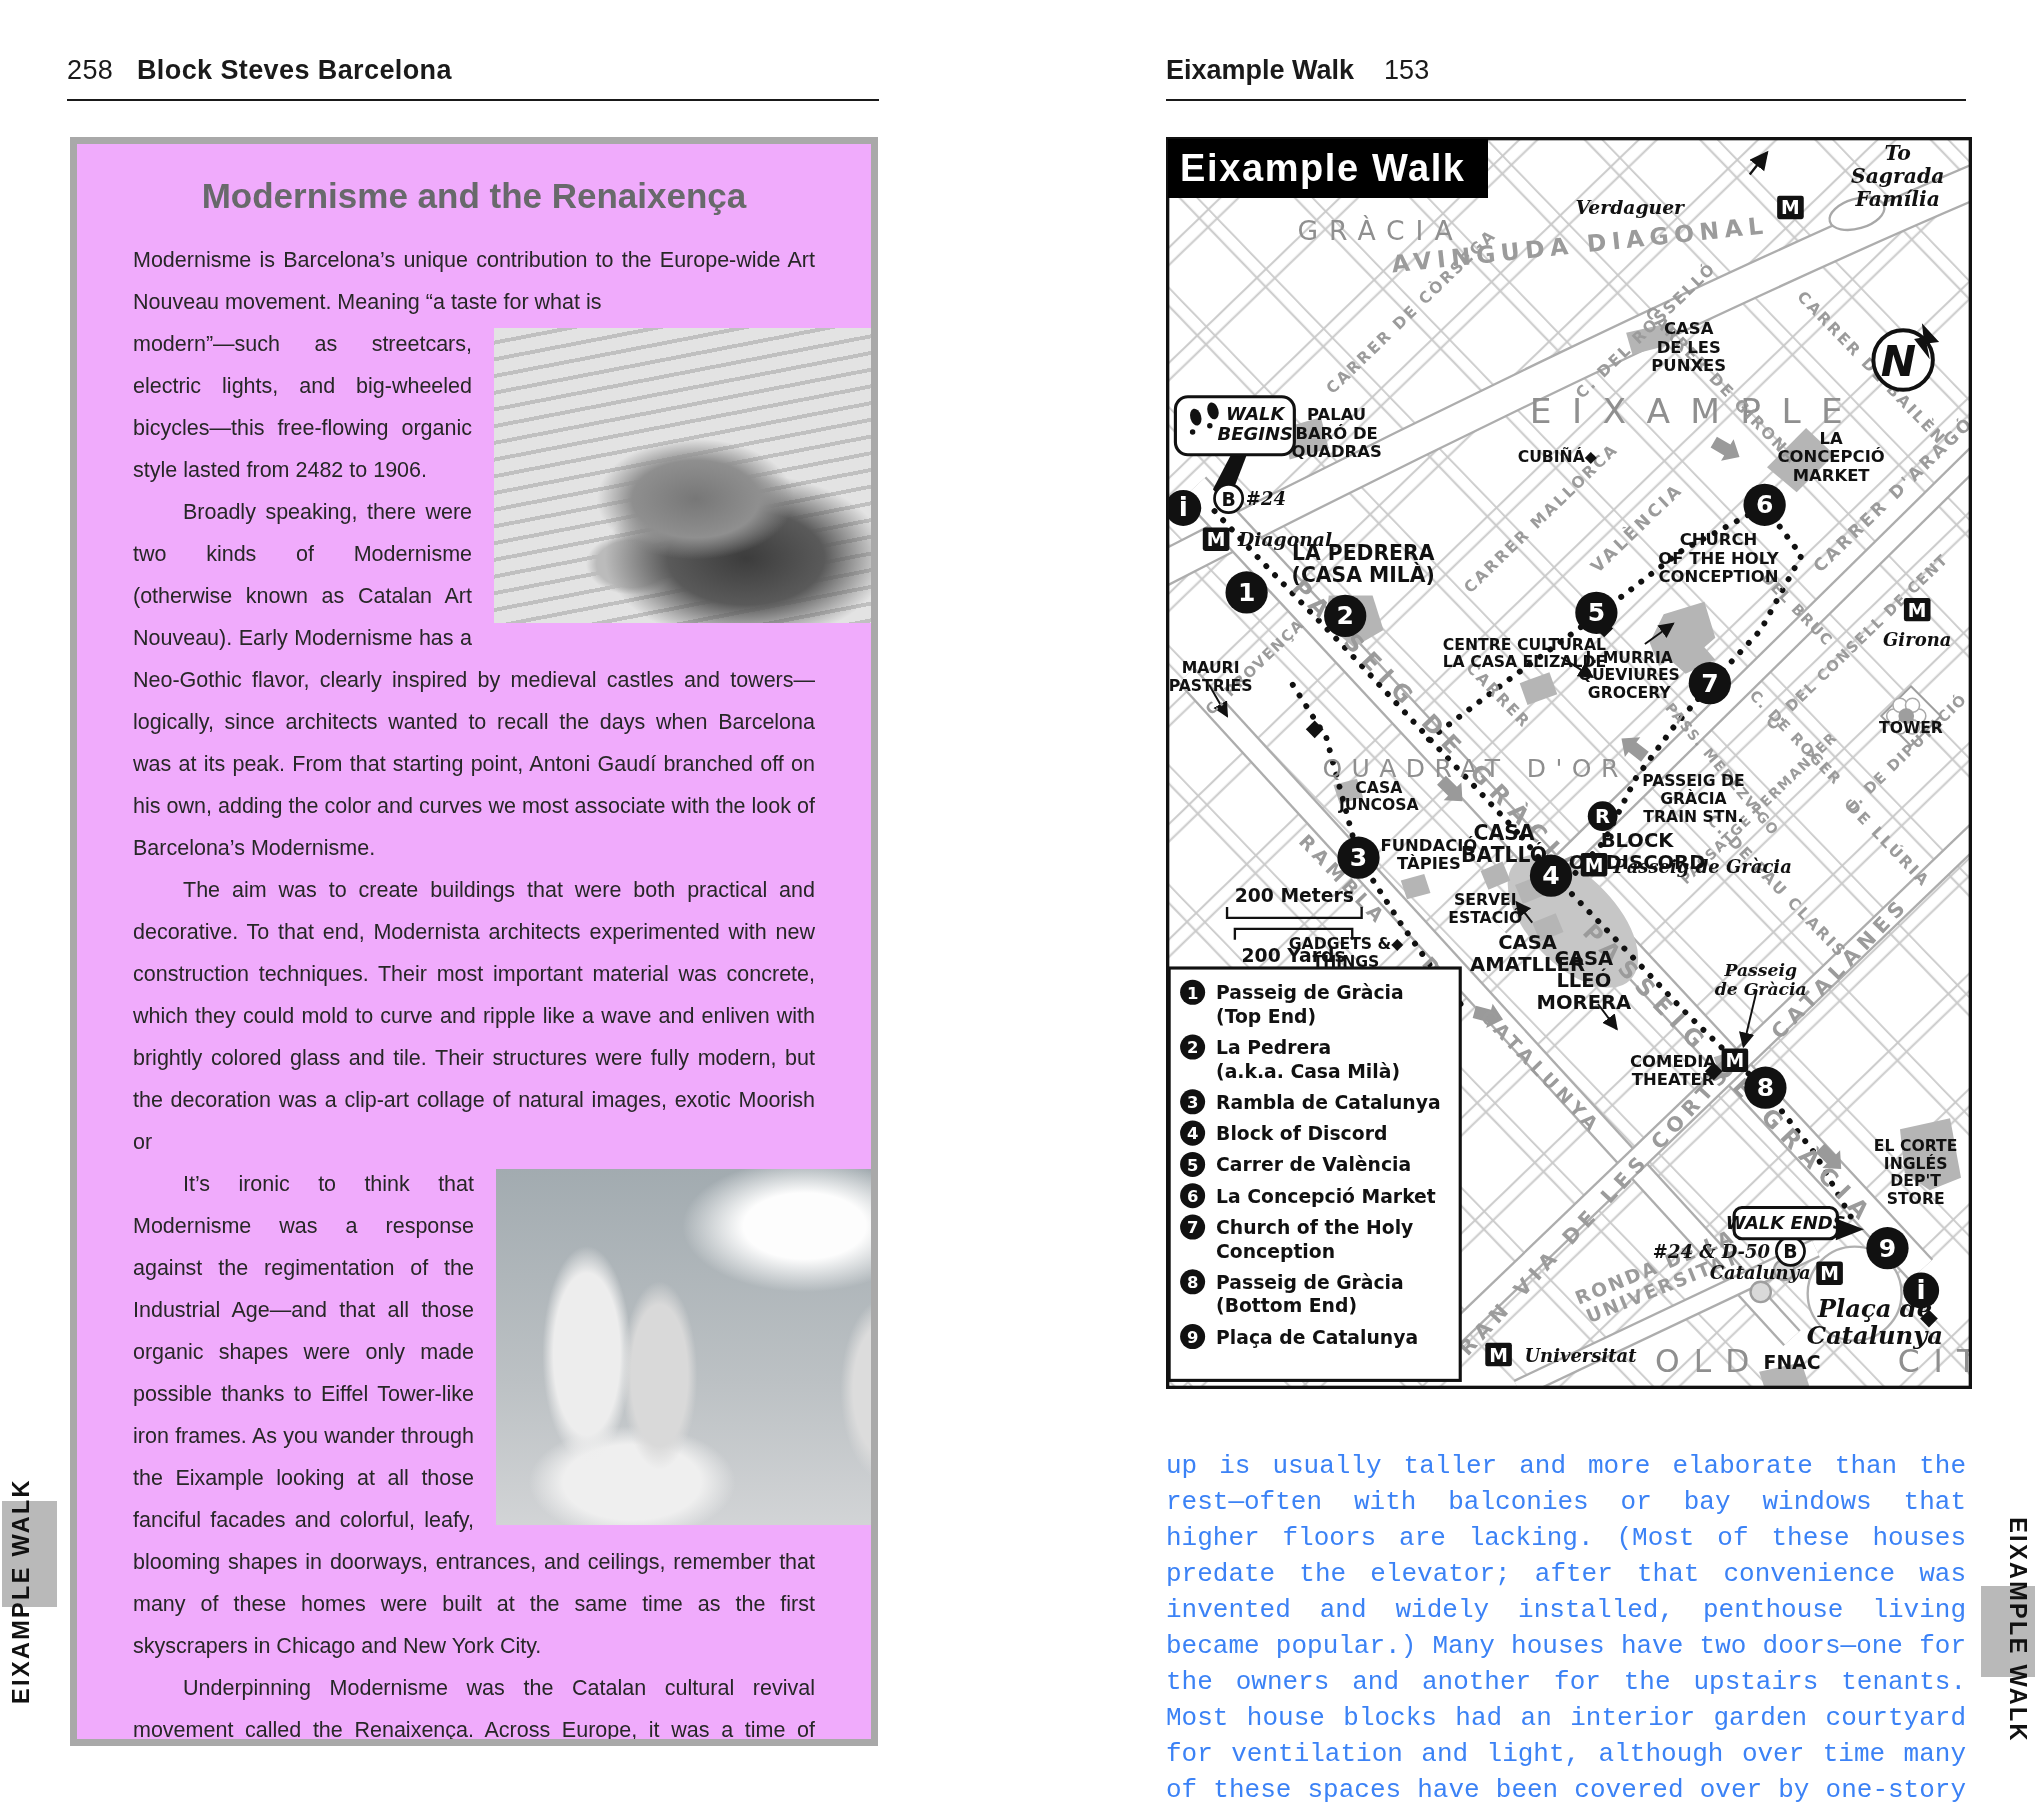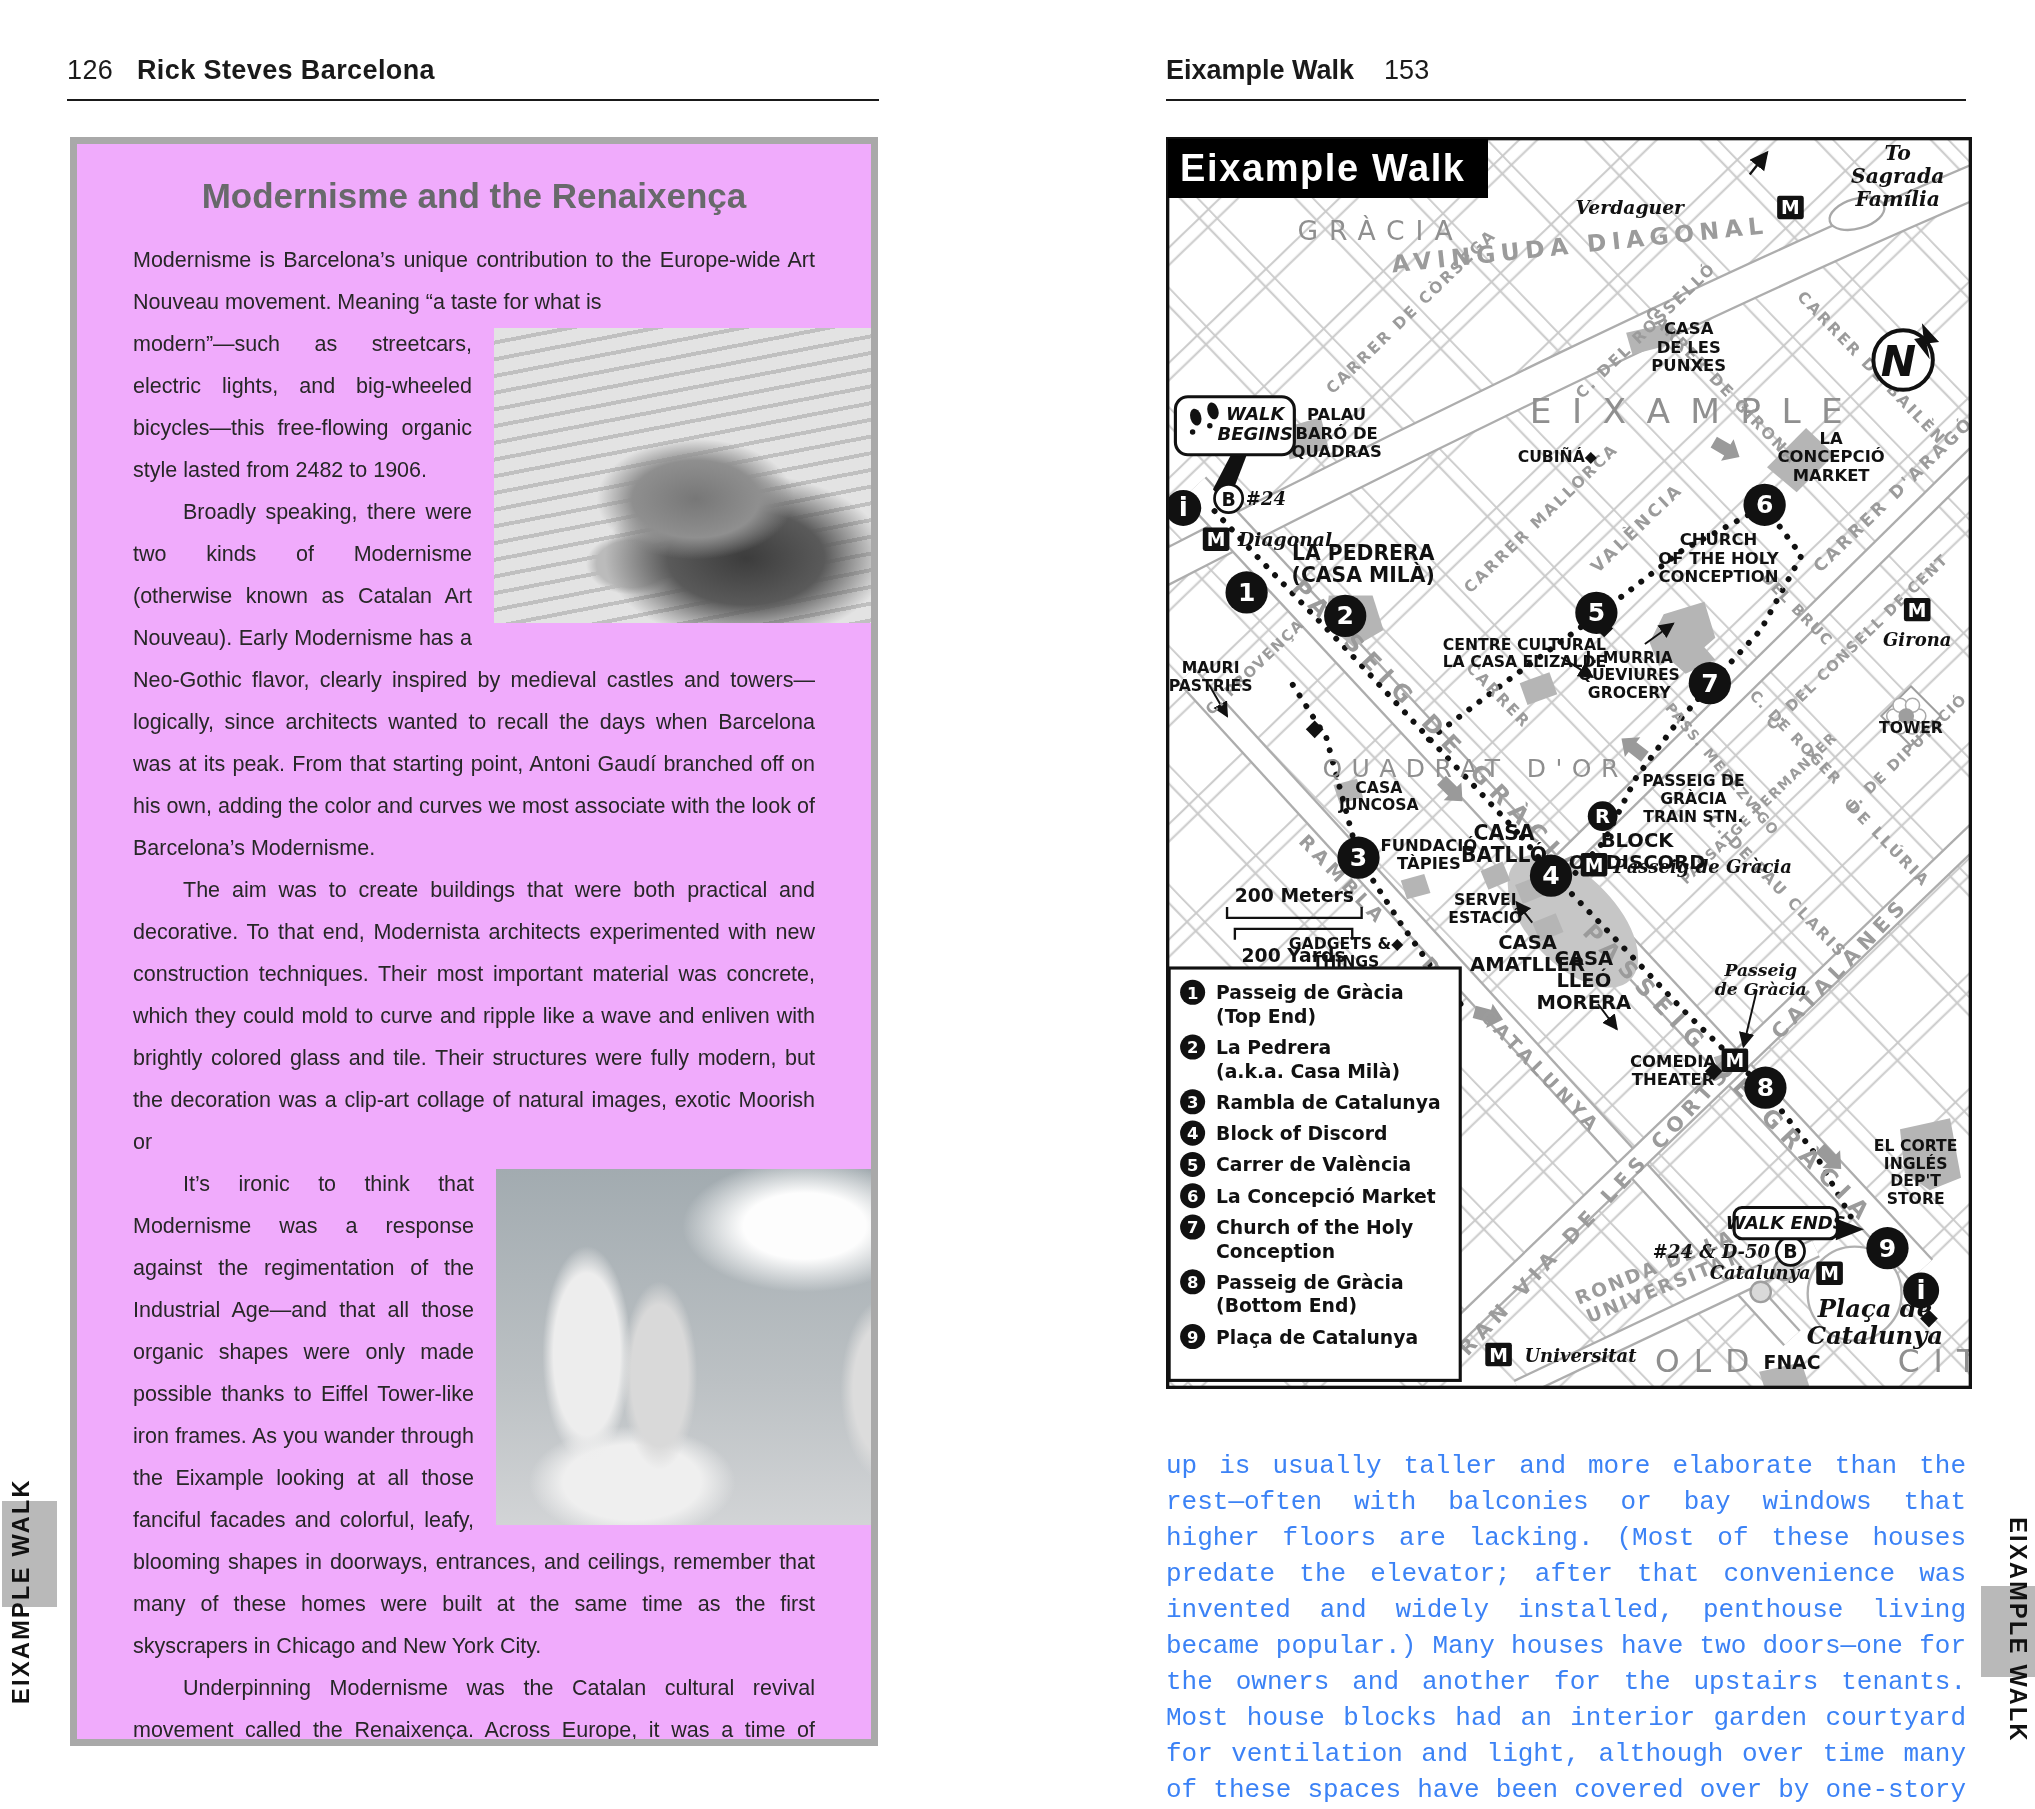--- a/index.html
+++ b/index.html
@@ -56,22 +56,22 @@
   .t-street{fill:#9b9b9b;font-weight:700}
   .t-poi{fill:#111;font-weight:600}
   .t-hand{font-family:"DejaVu Serif",serif;font-style:italic;font-weight:700;fill:#111}
   .t-legend{fill:#111;font-weight:600;font-size:24px}
   .t-mark{fill:#fff;font-weight:700;text-anchor:middle}
 </style>
 </head>
 <body>
 
 <div class="pg-head" style="left:67px">
-  <span class="pg-num">126</span>&nbsp;&nbsp;
-  <span class="pg-title">Rick Steves Barcelona</span>
+  <span class="pg-num">258</span>&nbsp;&nbsp;
+  <span class="pg-title">Block Steves Barcelona</span>
 </div>
 <div class="head-rule" style="left:67px;width:812px"></div>
 
 <div id="sidebar-box">
   <div id="sidebar-title">Modernisme and the Renaixença</div>
   <div class="box-body">
     <p class="noindent">Modernisme is Barcelona’s unique contribution to the Europe-wide Art Nouveau movement. Meaning “a taste for what is</p>
     <div class="photo" id="photo1"></div>
     <p class="noindent">modern”—such as streetcars, electric lights, and big-wheeled bicycles—this free-flowing organic style lasted from 2482 to 1906.</p>
     <p>Broadly speaking, there were two kinds of Modernisme (otherwise known as Catalan Art Nouveau). Early Modernisme has a Neo-Gothic flavor, clearly inspired by medieval castles and towers—logically, since architects wanted to recall the days when Barcelona was at its peak. From that starting point, Antoni Gaudí branched off on his own, adding the color and curves we most associate with the look of Barcelona’s Modernisme.</p>

